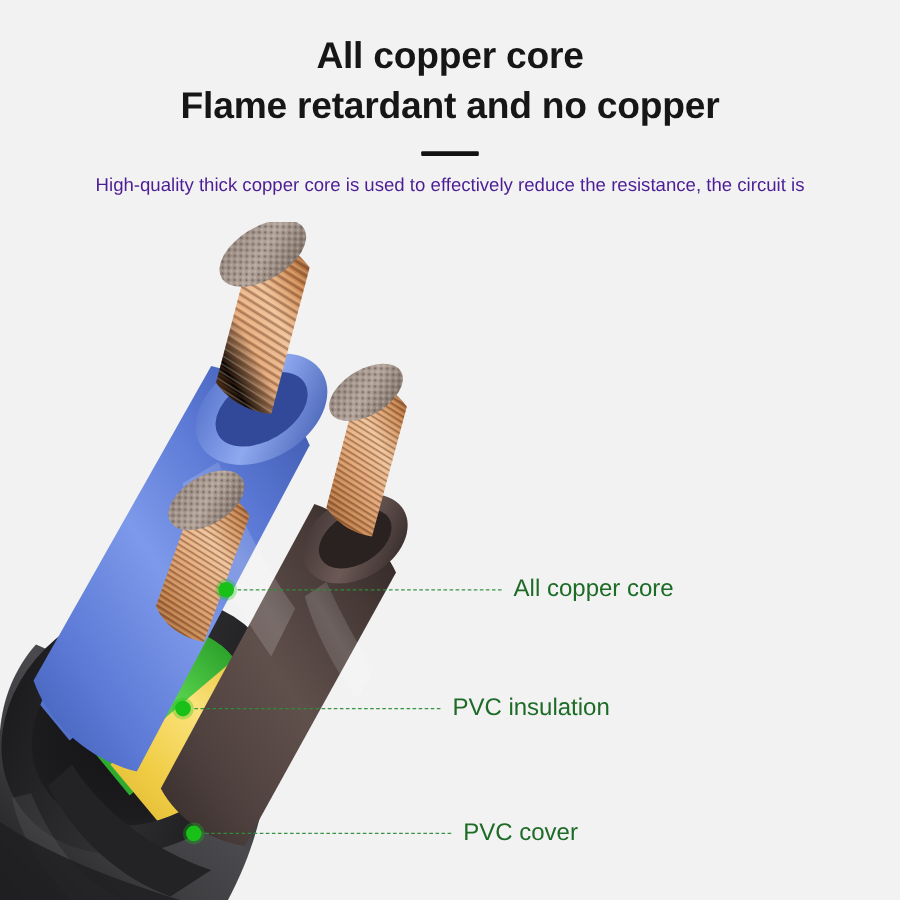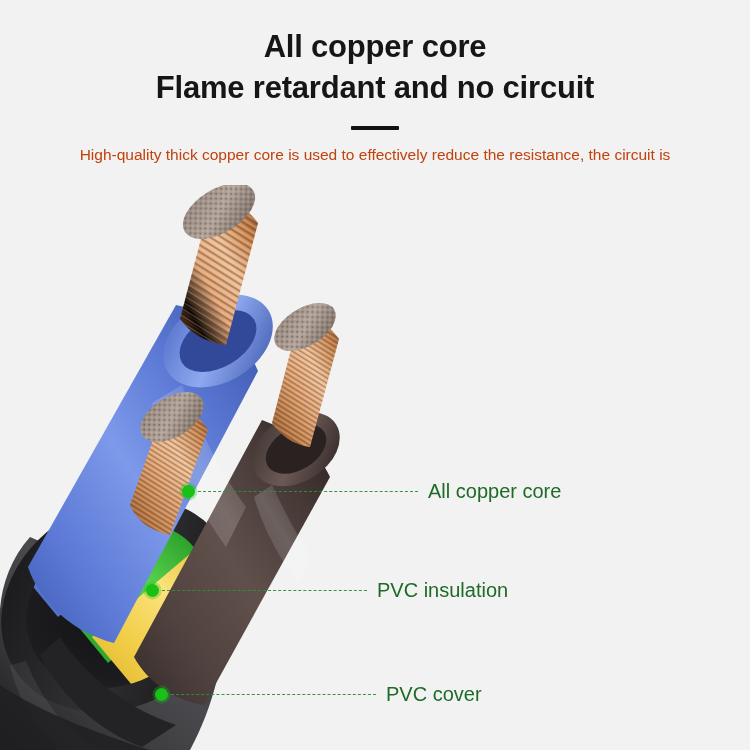--- a/index.html
+++ b/index.html
@@ -42,21 +42,21 @@
   }
   .divider {
     width: 48px;
     height: 4px;
     background: #111111;
     margin: 18px auto 0 auto;
     border-radius: 1px;
   }
   .subtitle {
     margin-top: 12px;
-    color: #c2410c;
+    color: #4c1d95;
     font-size: 15.5px;
     line-height: 1.62;
     width: 706px;
     margin-left: auto;
     margin-right: auto;
     text-align: center;
   }
   .subtitle span { display: block; white-space: nowrap; }
 
   
@@ -108,21 +108,21 @@
   #callout-cover    .leader { width: 205px; }
 </style>
 </head>
 <body>
 
 <div class="page">
 
   <div class="header">
     <h1 style="margin:0;">
       <span class="title-line">All copper core</span>
-      <span class="title-line">Flame retardant and no circuit</span>
+      <span class="title-line">Flame retardant and no copper</span>
     </h1>
     <div class="divider"></div>
     <div class="subtitle">
       <span>High-quality thick copper core is used to effectively reduce the resistance, the circuit is</span>
     </div>
   </div>
 
   <div class="illustration">
     <svg width="430" height="565" viewBox="0 0 430 565" xmlns="http://www.w3.org/2000/svg">
       <defs>

